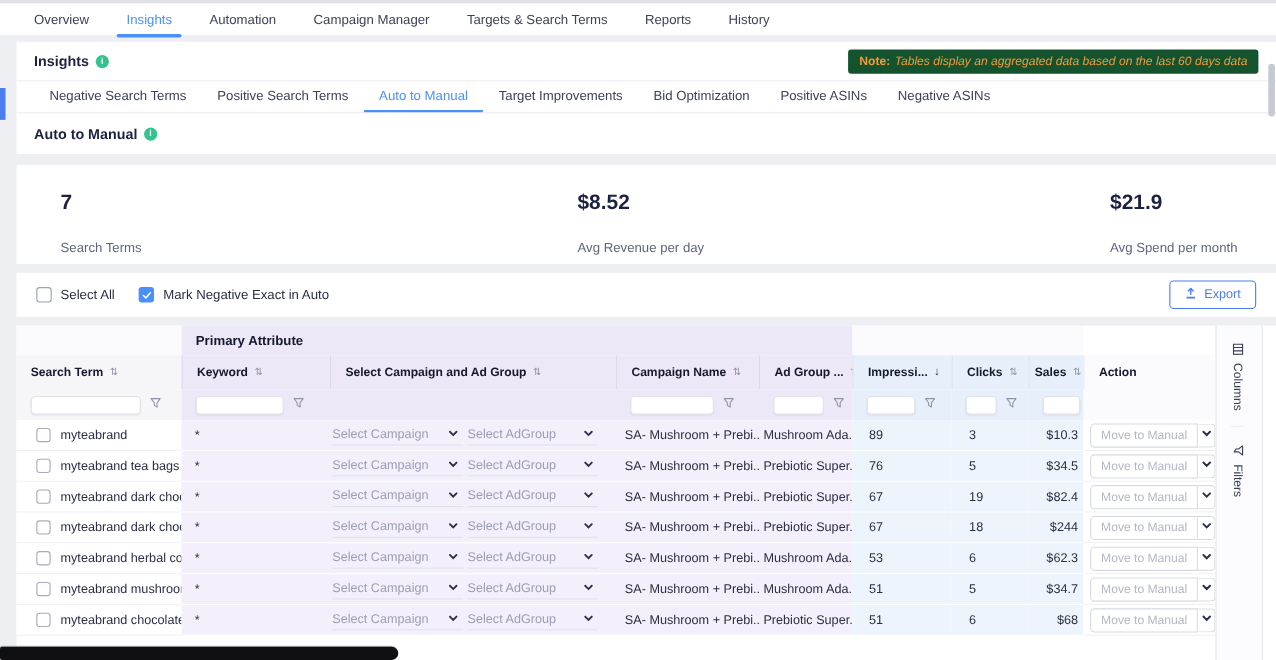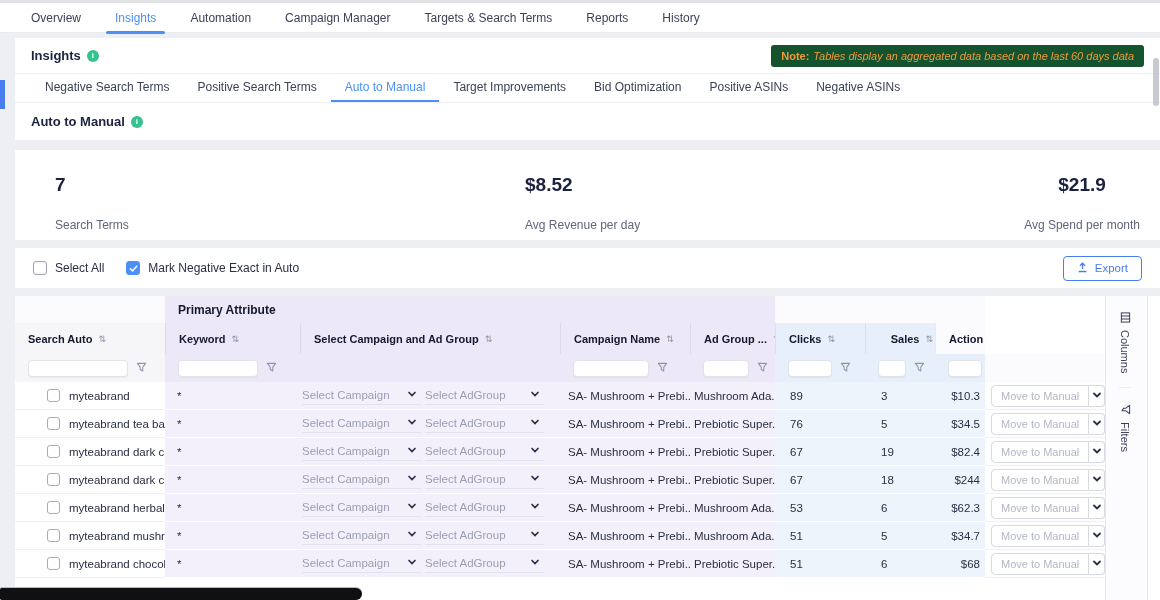--- a/index.html
+++ b/index.html
@@ -35,21 +35,21 @@
   .subtabs .tab { font-size:12px; color:#3c4257; padding:0 14px; display:flex; align-items:center;
                   cursor:pointer; white-space:nowrap; border-bottom:2px solid transparent; }
   .subtabs .tab.active { color:#4a90f8; border-bottom-color:#4a90f8; }
   .section-row { height:37px; display:flex; align-items:center; padding-left:16px; }
 
   
   .stats-card { margin-top:10px; height:90px; position:relative; }
   .stat { position:absolute; top:24px; }
   .stat .v { font-size:19px; font-weight:bold; color:#1b2140; }
   .stat .l { font-size:12px; color:#5f657d; margin-top:22px; }
-  .stat1 { left:40px; } .stat2 { left:510px; } .stat3 { right:20px; text-align:center; }
+  .stat1 { left:40px; } .stat2 { left:510px; } .stat3 { right:35px; text-align:left; }
 
   
   .toolbar-card { margin-top:8px; height:40px; display:flex; align-items:center; padding:0 18px; gap:22px; }
   .chk { display:flex; align-items:center; gap:8px; font-size:12px; color:#2a2e43; cursor:pointer; }
   .box { width:14px; height:14px; border:1.5px solid #9ba0b3; border-radius:3px; background:#fff; display:inline-flex;
          align-items:center; justify-content:center; }
   .box.checked { background:#4a90f8; border-color:#4a90f8; }
   .export { margin-left:auto; display:inline-flex; align-items:center; gap:7px; border:1px solid #4a7df0;
             color:#4a7df0; font-size:11.5px; padding:5px 13px; border-radius:4px; background:#fff; cursor:pointer; }
 
@@ -69,21 +69,21 @@
   .h-row .cell:first-child { border-left:none; }
   .c-st { background:#f6f6f9; } .c-pa { background:#ece8f8; } .c-pm { background:#e7f0fa; } .c-ac { background:#fbfbfd; }
   .sort { font-size:9px; color:#8e92a8; font-weight:normal; cursor:pointer; }
   .sort.desc { color:#2b2f4a; font-size:10px; font-weight:bold; }
   .f-row { height:28px; }
   .f-row .cell { padding-left:13px; gap:8px; }
   .f-row input { height:17px; border:1px solid #e1e2ea; border-radius:4px; background:#fff; outline:none;
                  font-size:10px; padding:0 4px; box-shadow:0 1px 1px rgba(40,44,70,0.05); }
   .row { height:28px; }
   .row .cell { color:#2a2e43; }
-  .row .c-st { background:#fff; border-bottom:1px solid #f0f0f4; padding-left:32px; gap:9px; }
+  .row .c-st { background:#fff; border-bottom:1px solid #f0f0f4; padding-left:18px; gap:9px; }
   .row .c-pa { background:#f3f0fb; border-bottom:1px solid #fff; }
   .row .c-pm { background:#edf4fc; border-bottom:1px solid #fff; }
   .row .c-ac { background:#fff; border-bottom:1px solid #f0f0f4; padding-left:6px; }
   .cb { width:13px; height:13px; border:1.5px solid #a7abbc; border-radius:3px; background:#fff; flex:none; cursor:pointer; }
   .kw { padding-left:12px; }
   .cell-select { padding-left:2px; gap:4px; }
   .sel { display:inline-flex; align-items:center; justify-content:space-between; width:119px; height:19px;
          color:#9b9eb3; font-size:11.5px; border-bottom:1px solid #e2e2ec; cursor:pointer; padding-right:4px; }
   .cn { padding-left:8px; } .ag { padding-left:4px; }
   .imp { padding-left:15px; } .clk { padding-left:16px; }
@@ -193,38 +193,42 @@
     <div class="tgg g-row">
       <div class="cell g-st"></div>
       <div class="cell g-pa g-lab">
         <span>Primary Attribute</span>
       </div>
       <div class="cell g-ac"></div>
     </div>
 
     <div class="tg h-row">
       <div class="cell c-st">
-          <span>Search Auto</span>
+          <span>Search Term</span>
           <span class="sort">⇅</span>
         </div>
       <div class="cell c-pa">
           <span>Keyword</span>
           <span class="sort">⇅</span>
         </div>
       <div class="cell c-pa">
           <span>Select Campaign and Ad Group</span>
           <span class="sort">⇅</span>
         </div>
       <div class="cell c-pa">
           <span>Campaign Name</span>
           <span class="sort">⇅</span>
         </div>
       <div class="cell c-pa">
           <span>Ad Group ...</span>
           <span class="sort">⇅</span>
+        </div>
+      <div class="cell c-pm">
+          <span>Impressi...</span>
+          <span class="sort desc">↓</span>
         </div>
       <div class="cell c-pm">
           <span>Clicks</span>
           <span class="sort">⇅</span>
         </div>
       <div class="cell c-pm h-sales">
           <span>Sales</span>
           <span class="sort">⇅</span>
         </div>
       <div class="cell c-ac">

